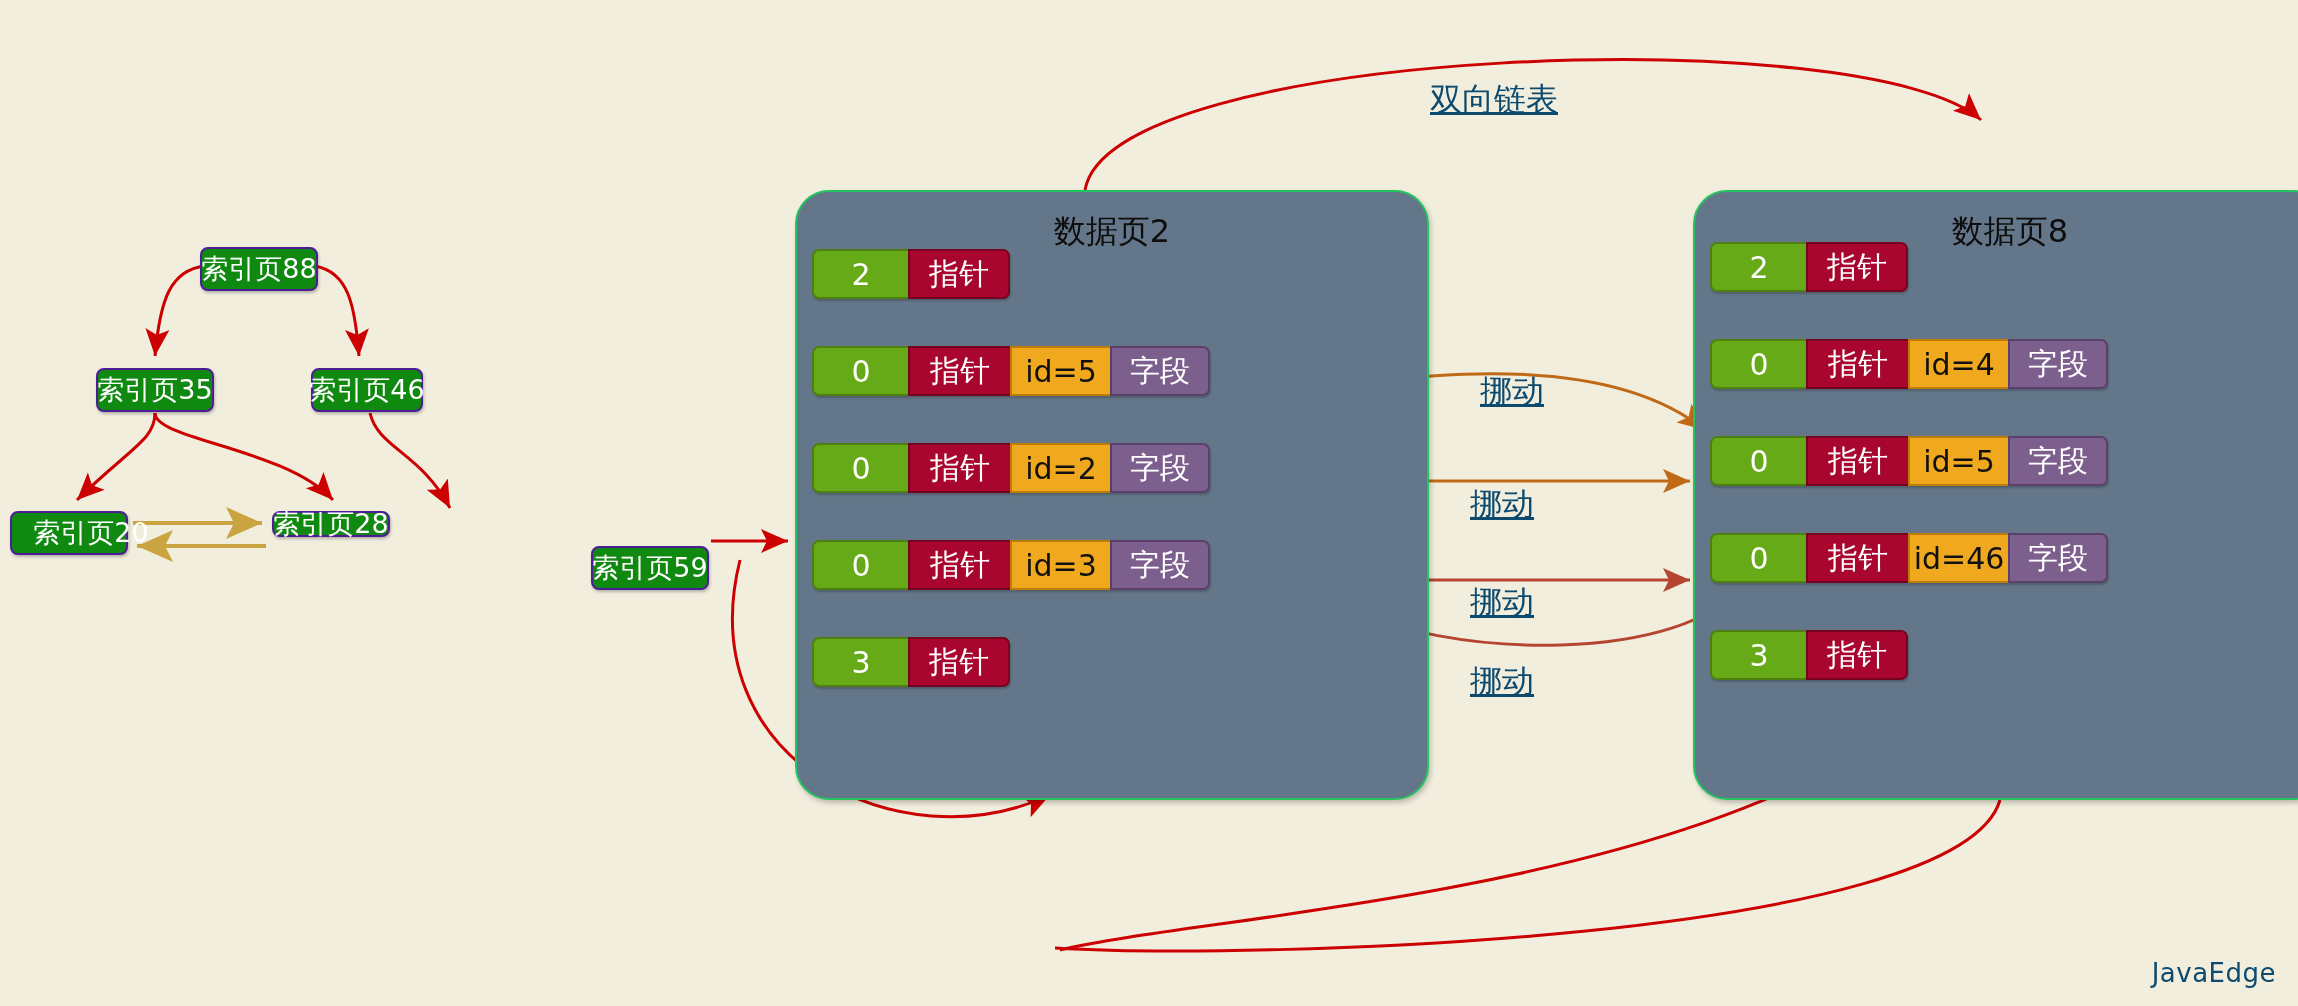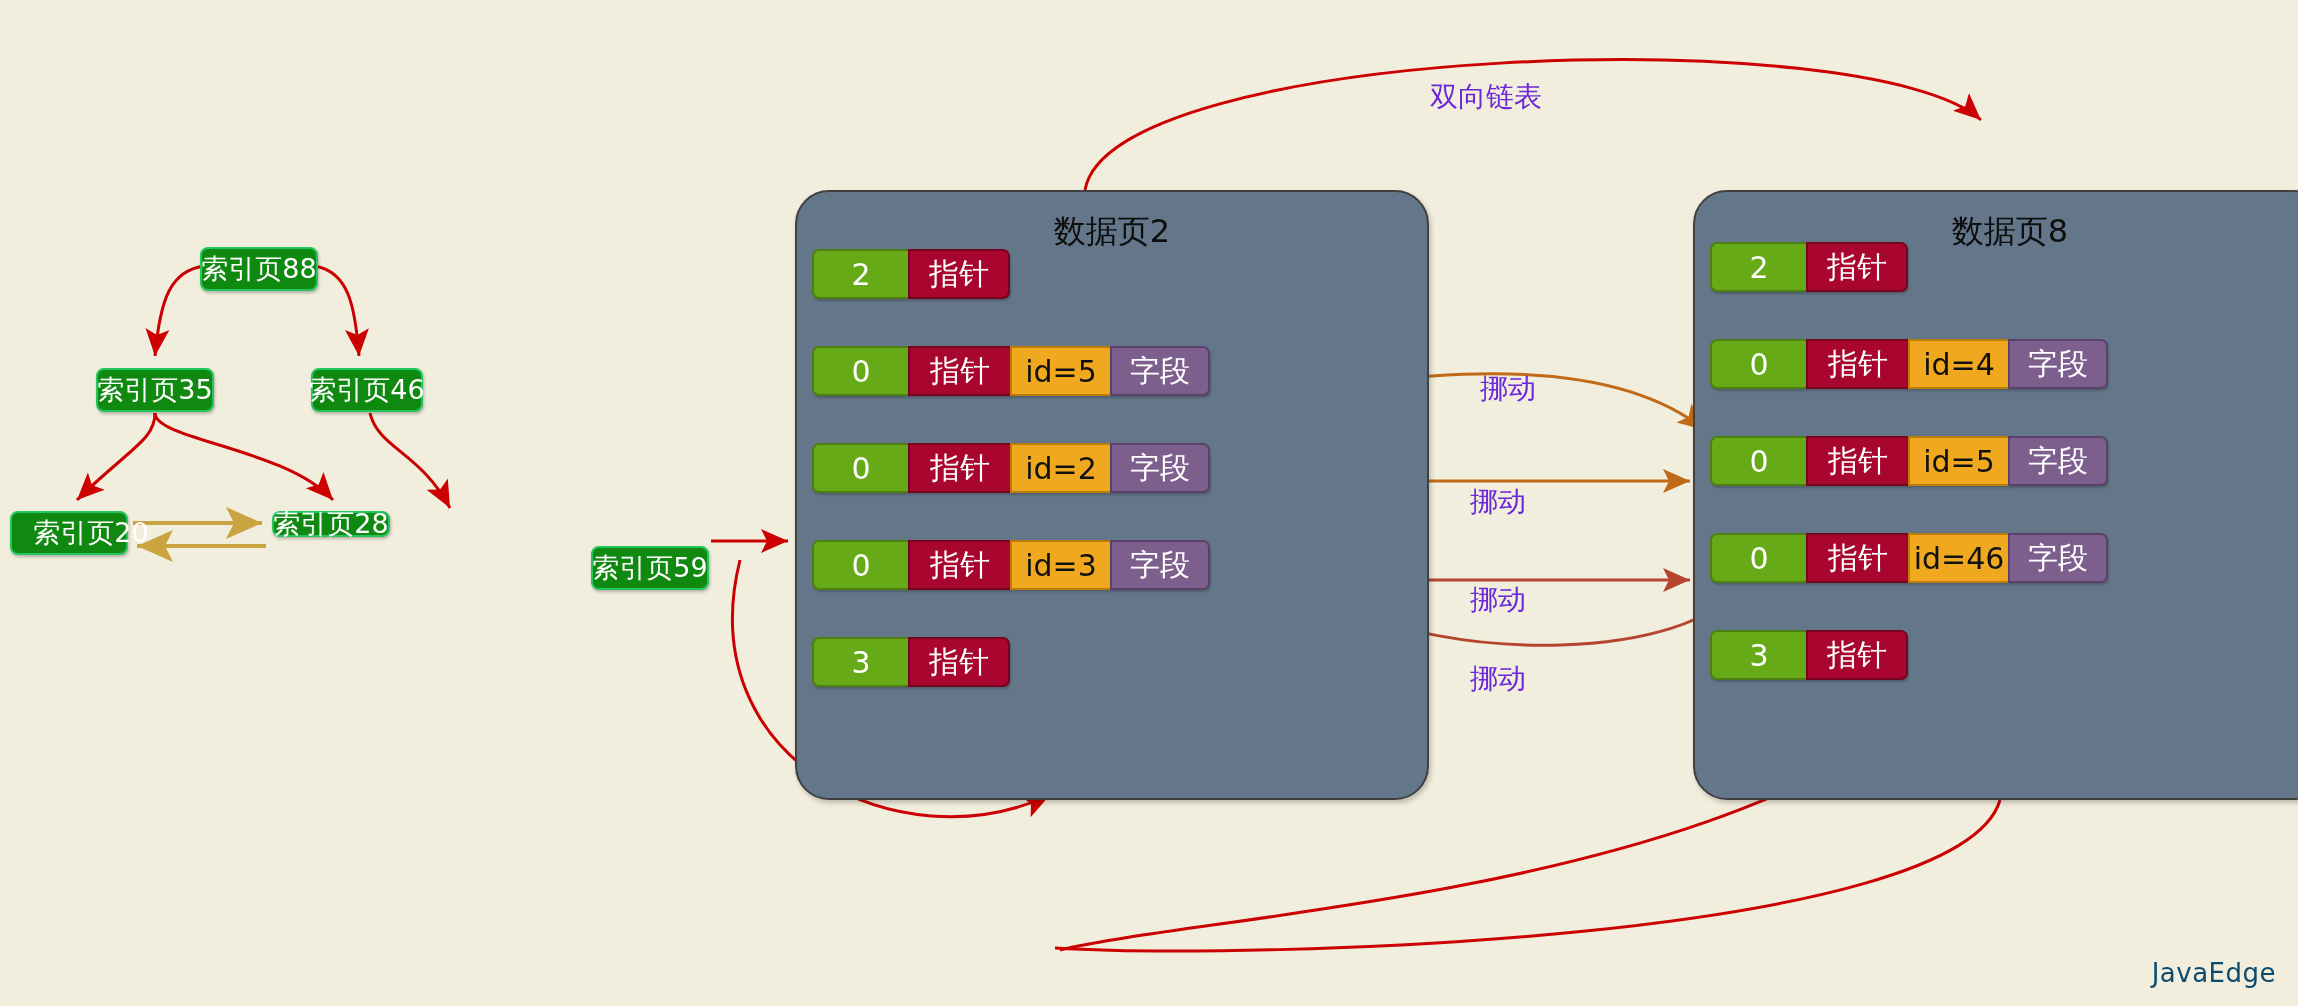--- a/index.html
+++ b/index.html
@@ -10,35 +10,35 @@
     overflow:hidden;
     position:relative;
   }
   #canvas{position:absolute;left:0;top:0;width:2298px;height:1006px;}
   svg.edges{position:absolute;left:0;top:0;width:2298px;height:1006px;pointer-events:none;}
 
   
   .idx-node{
     position:absolute;
     background:#108910;
-    border:2px solid #22c55e;
+    border:2px solid #4c1d95;
     border-radius:8px;
     color:#ffffff;
     font-size:27px;
     display:flex;align-items:center;justify-content:center;
     box-sizing:border-box;
     box-shadow:1px 2px 3px rgba(0,0,0,.25);
     white-space:nowrap;
   }
 
   
   .page{
     position:absolute;
     background:#64778a;
-    border:2px solid #404040;
+    border:2px solid #22c55e;
     border-radius:34px;
     box-sizing:border-box;
     box-shadow:2px 3px 5px rgba(0,0,0,.22);
   }
   .page-title{
     position:absolute;
     left:0;right:0;top:18px;
     text-align:center;
     font-size:32px;
     color:#0d0d0d;
@@ -81,23 +81,24 @@
   }
   .cell.field{
     background:#7d5f8e;border-color:#5b4169;color:#ffffff;
     width:100px;
     border-top-left-radius:0;border-bottom-left-radius:0;
   }
 
   
   .label{
     position:absolute;
-    font-size:28px;
-    color:#6d28d9;
+    font-size:32px;
+    color:#0c4a6e;
     white-space:nowrap;
+    text-decoration:underline;
   }
   .watermark{
     position:absolute;
     right:22px;bottom:18px;
     font-size:26px;
     color:#0c4a6e;
     letter-spacing:.5px;
   }
 </style>
 </head>

